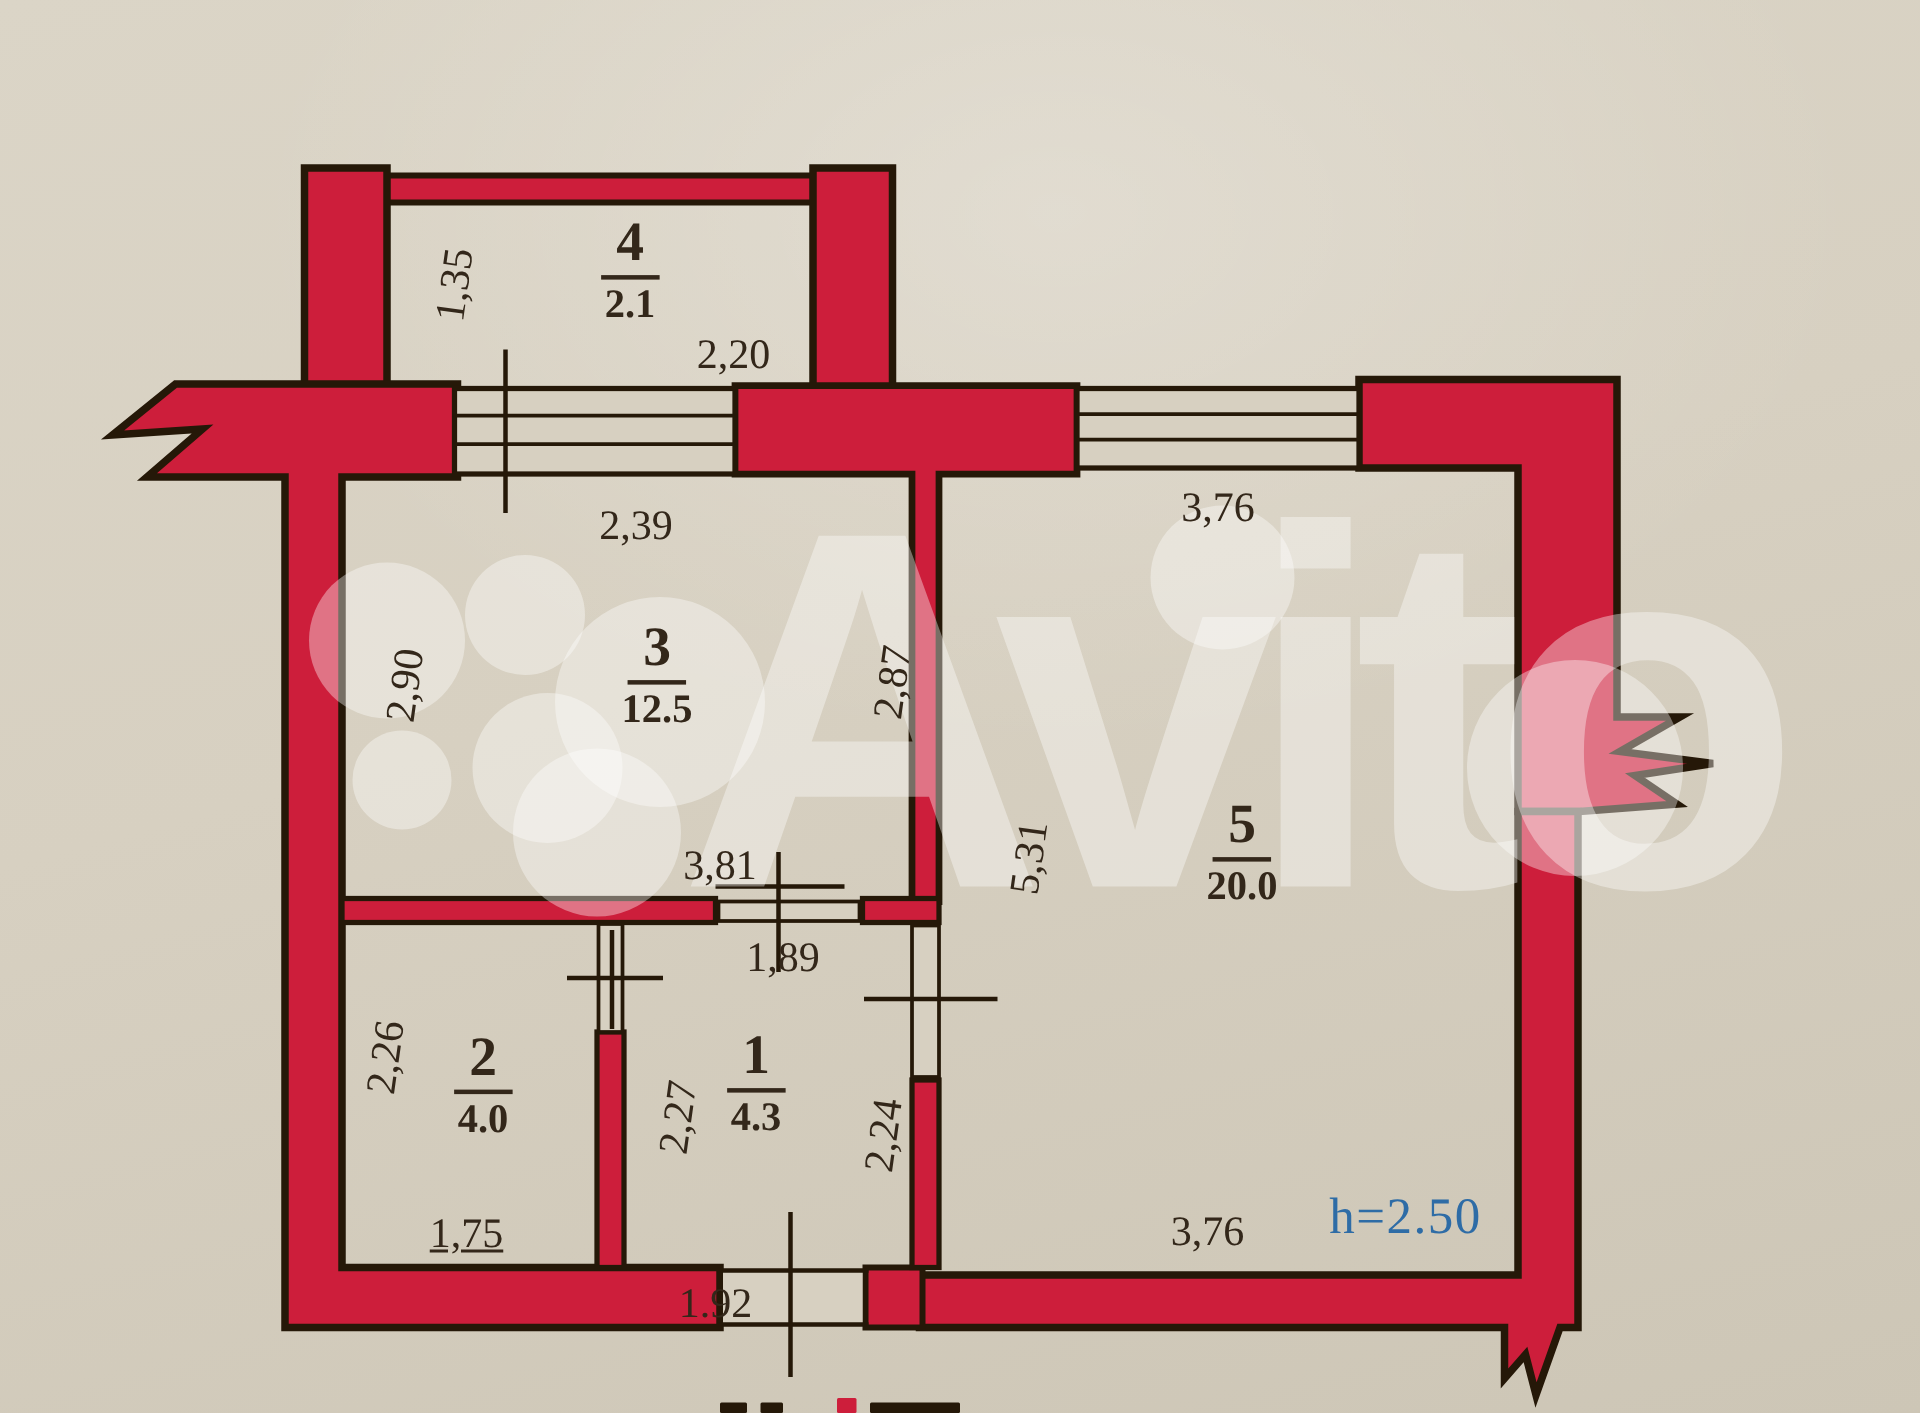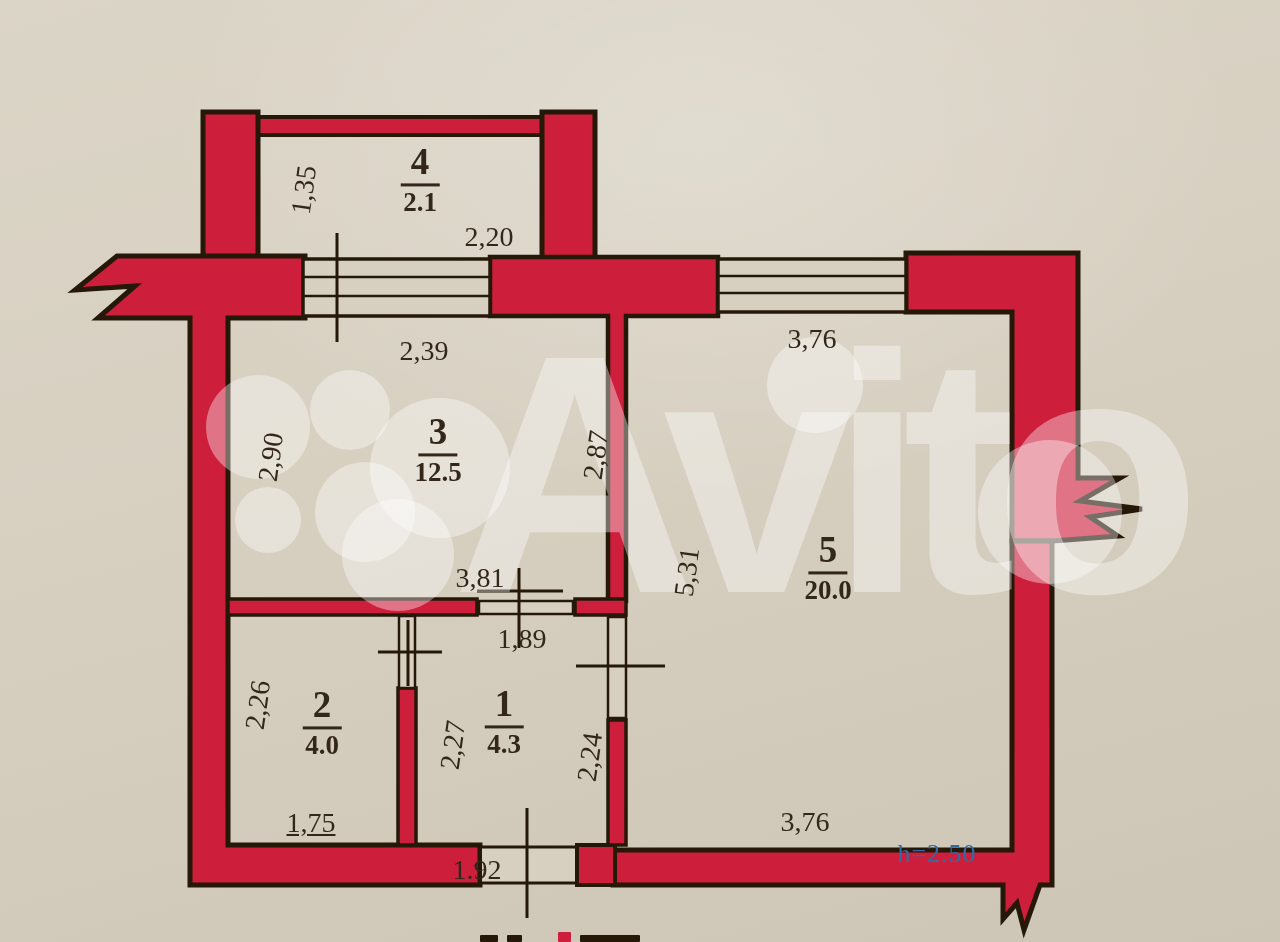--- a/index.html
+++ b/index.html
@@ -27,21 +27,21 @@
     position:absolute; white-space:nowrap; font-size:28px; color:var(--text);
     transform:translate(-50%,-50%);
   }
   .rot{transform:translate(-50%,-50%) rotate(-82deg);}
   .room-block{position:absolute; transform:translate(-50%,-50%); text-align:center; line-height:1.05;}
   .room-num{
     display:inline-block; font-weight:bold; font-size:37px;
     border-bottom:3px solid var(--text); padding:0 10px 1px;
   }
   .room-area{font-weight:bold; font-size:27px; margin-top:2px;}
-  .height-note{font-size:26px; color:var(--blue); letter-spacing:1px;margin-top:42px;}
+  .height-note{font-size:34px; color:var(--blue); letter-spacing:1px;}
   .stub{position:absolute; z-index:3; background:var(--ink); border-radius:1px;}
   .stub.red{background:var(--wall);}
 </style>
 </head>
 <body>
 
 <div id="stage">
 
   <svg id="plan-svg" width="1280" height="942" viewBox="0 0 1280 942">
 

